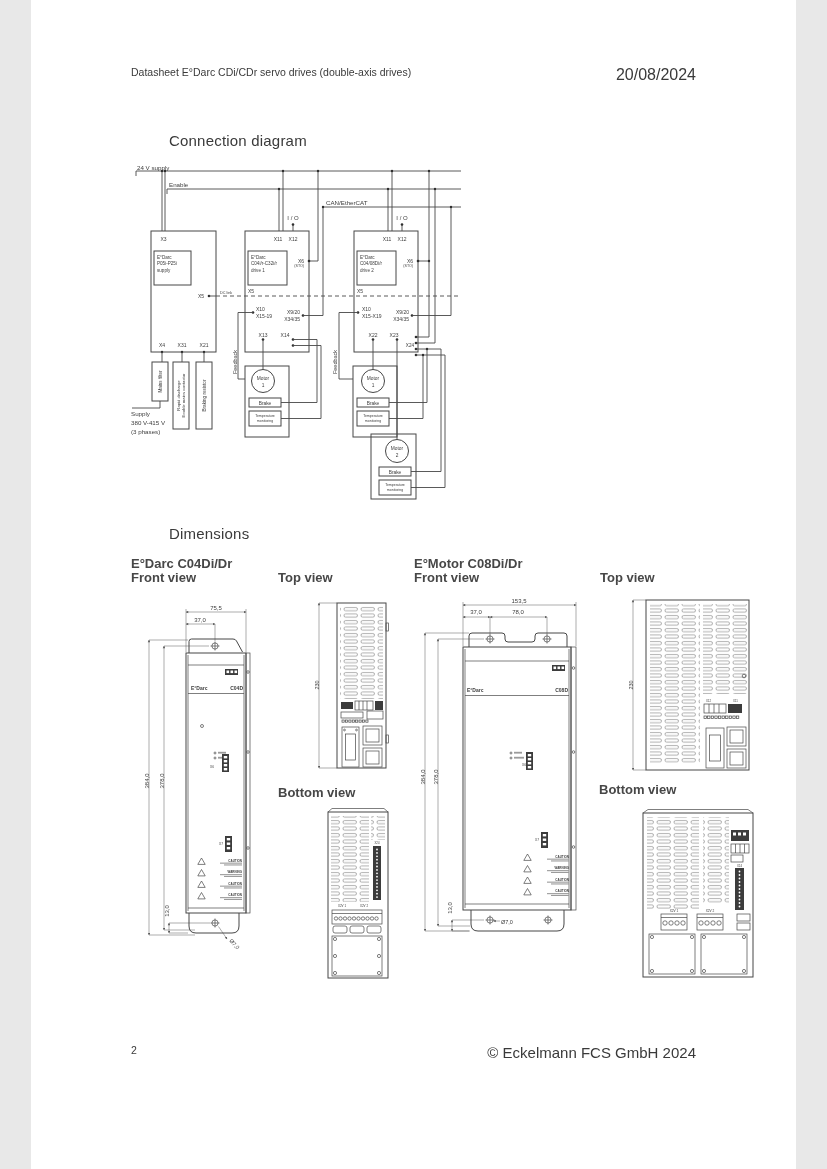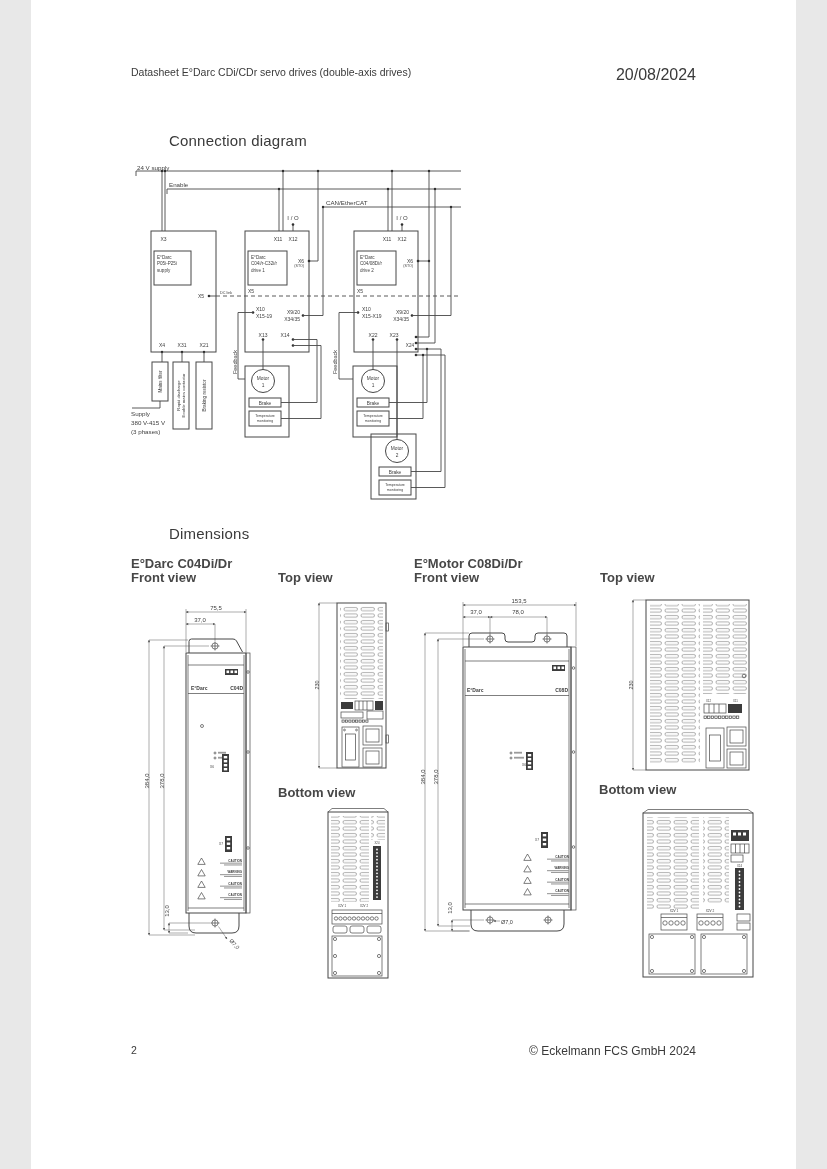--- a/index.html
+++ b/index.html
@@ -5,21 +5,21 @@
   html,body{margin:0;padding:0;background:#e8e8e8;}
   .page{position:relative;width:765px;height:1169px;background:#ffffff;margin:0 auto;
         font-family:"Liberation Sans",sans-serif;color:#3d3d3d;overflow:hidden;}
   .hdr-title{position:absolute;left:100px;top:66px;font-size:10.5px;color:#3a3a3a;}
   .hdr-date{position:absolute;right:100px;top:66px;font-size:16px;color:#3a3a3a;}
   .h1{position:absolute;left:100px;font-size:15px;font-weight:400;color:#3a3a3a;letter-spacing:.2px;margin-left:38px;}
   .h1.conn{top:132px;}
   .h1.dims{top:525px;}
   .sublabel{position:absolute;font-size:13px;font-weight:700;color:#474747;}
   .ftr-page{position:absolute;left:100px;top:1044px;font-size:10.5px;color:#3a3a3a;}
-  .ftr-copy{position:absolute;right:100px;top:1044px;font-size:12px;color:#3a3a3a;}
+  .ftr-copy{position:absolute;right:100px;top:1044px;font-size:15px;color:#3a3a3a;}
   svg{position:absolute;overflow:visible;}
   svg text{font-family:"Liberation Sans",sans-serif;fill:#3d3d3d;}
   .w{stroke:#474747;stroke-width:.9;fill:none;}
   .bx{stroke:#474747;stroke-width:1;fill:none;}
   .thin{stroke:#474747;stroke-width:.7;fill:none;}
   .dim{stroke:#5a5a5a;stroke-width:.5;fill:none;}
   .dot{fill:#2e2e2e;}
   .blk{fill:#3c3c3c;stroke:none;}
   .wsq{fill:#ffffff;stroke:none;}
   .gbar{fill:#9b9b9b;stroke:none;}

